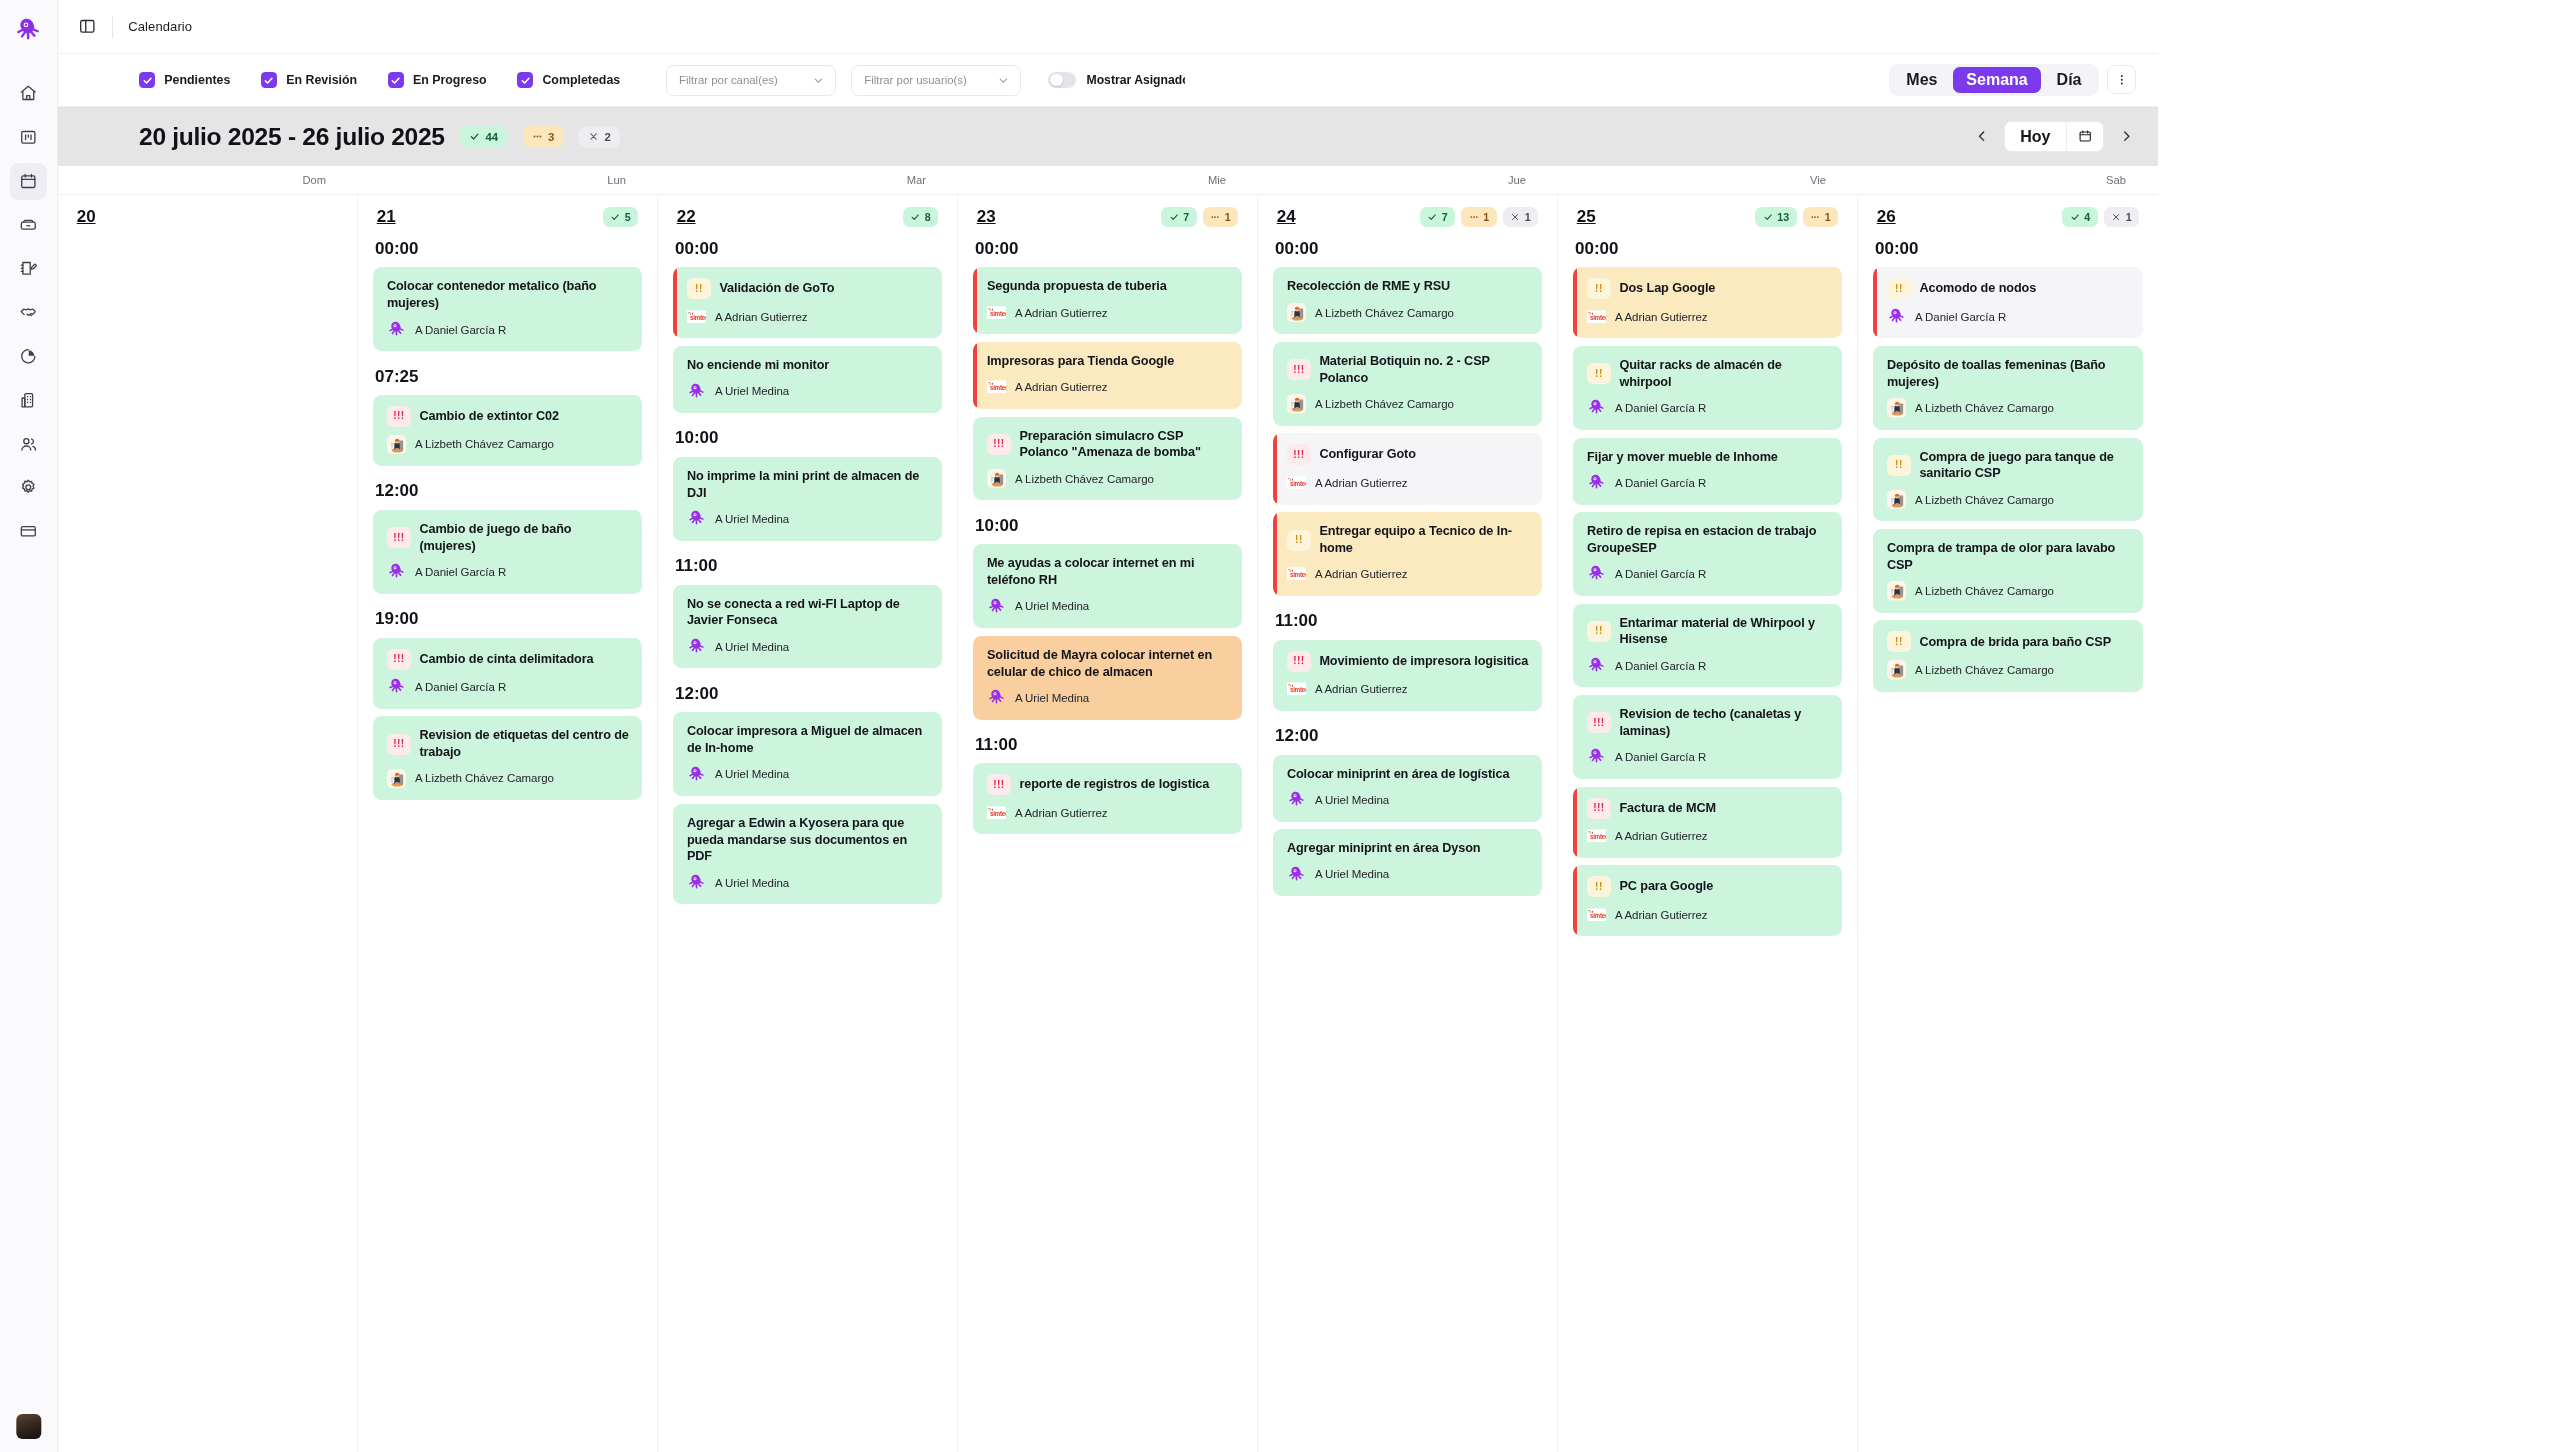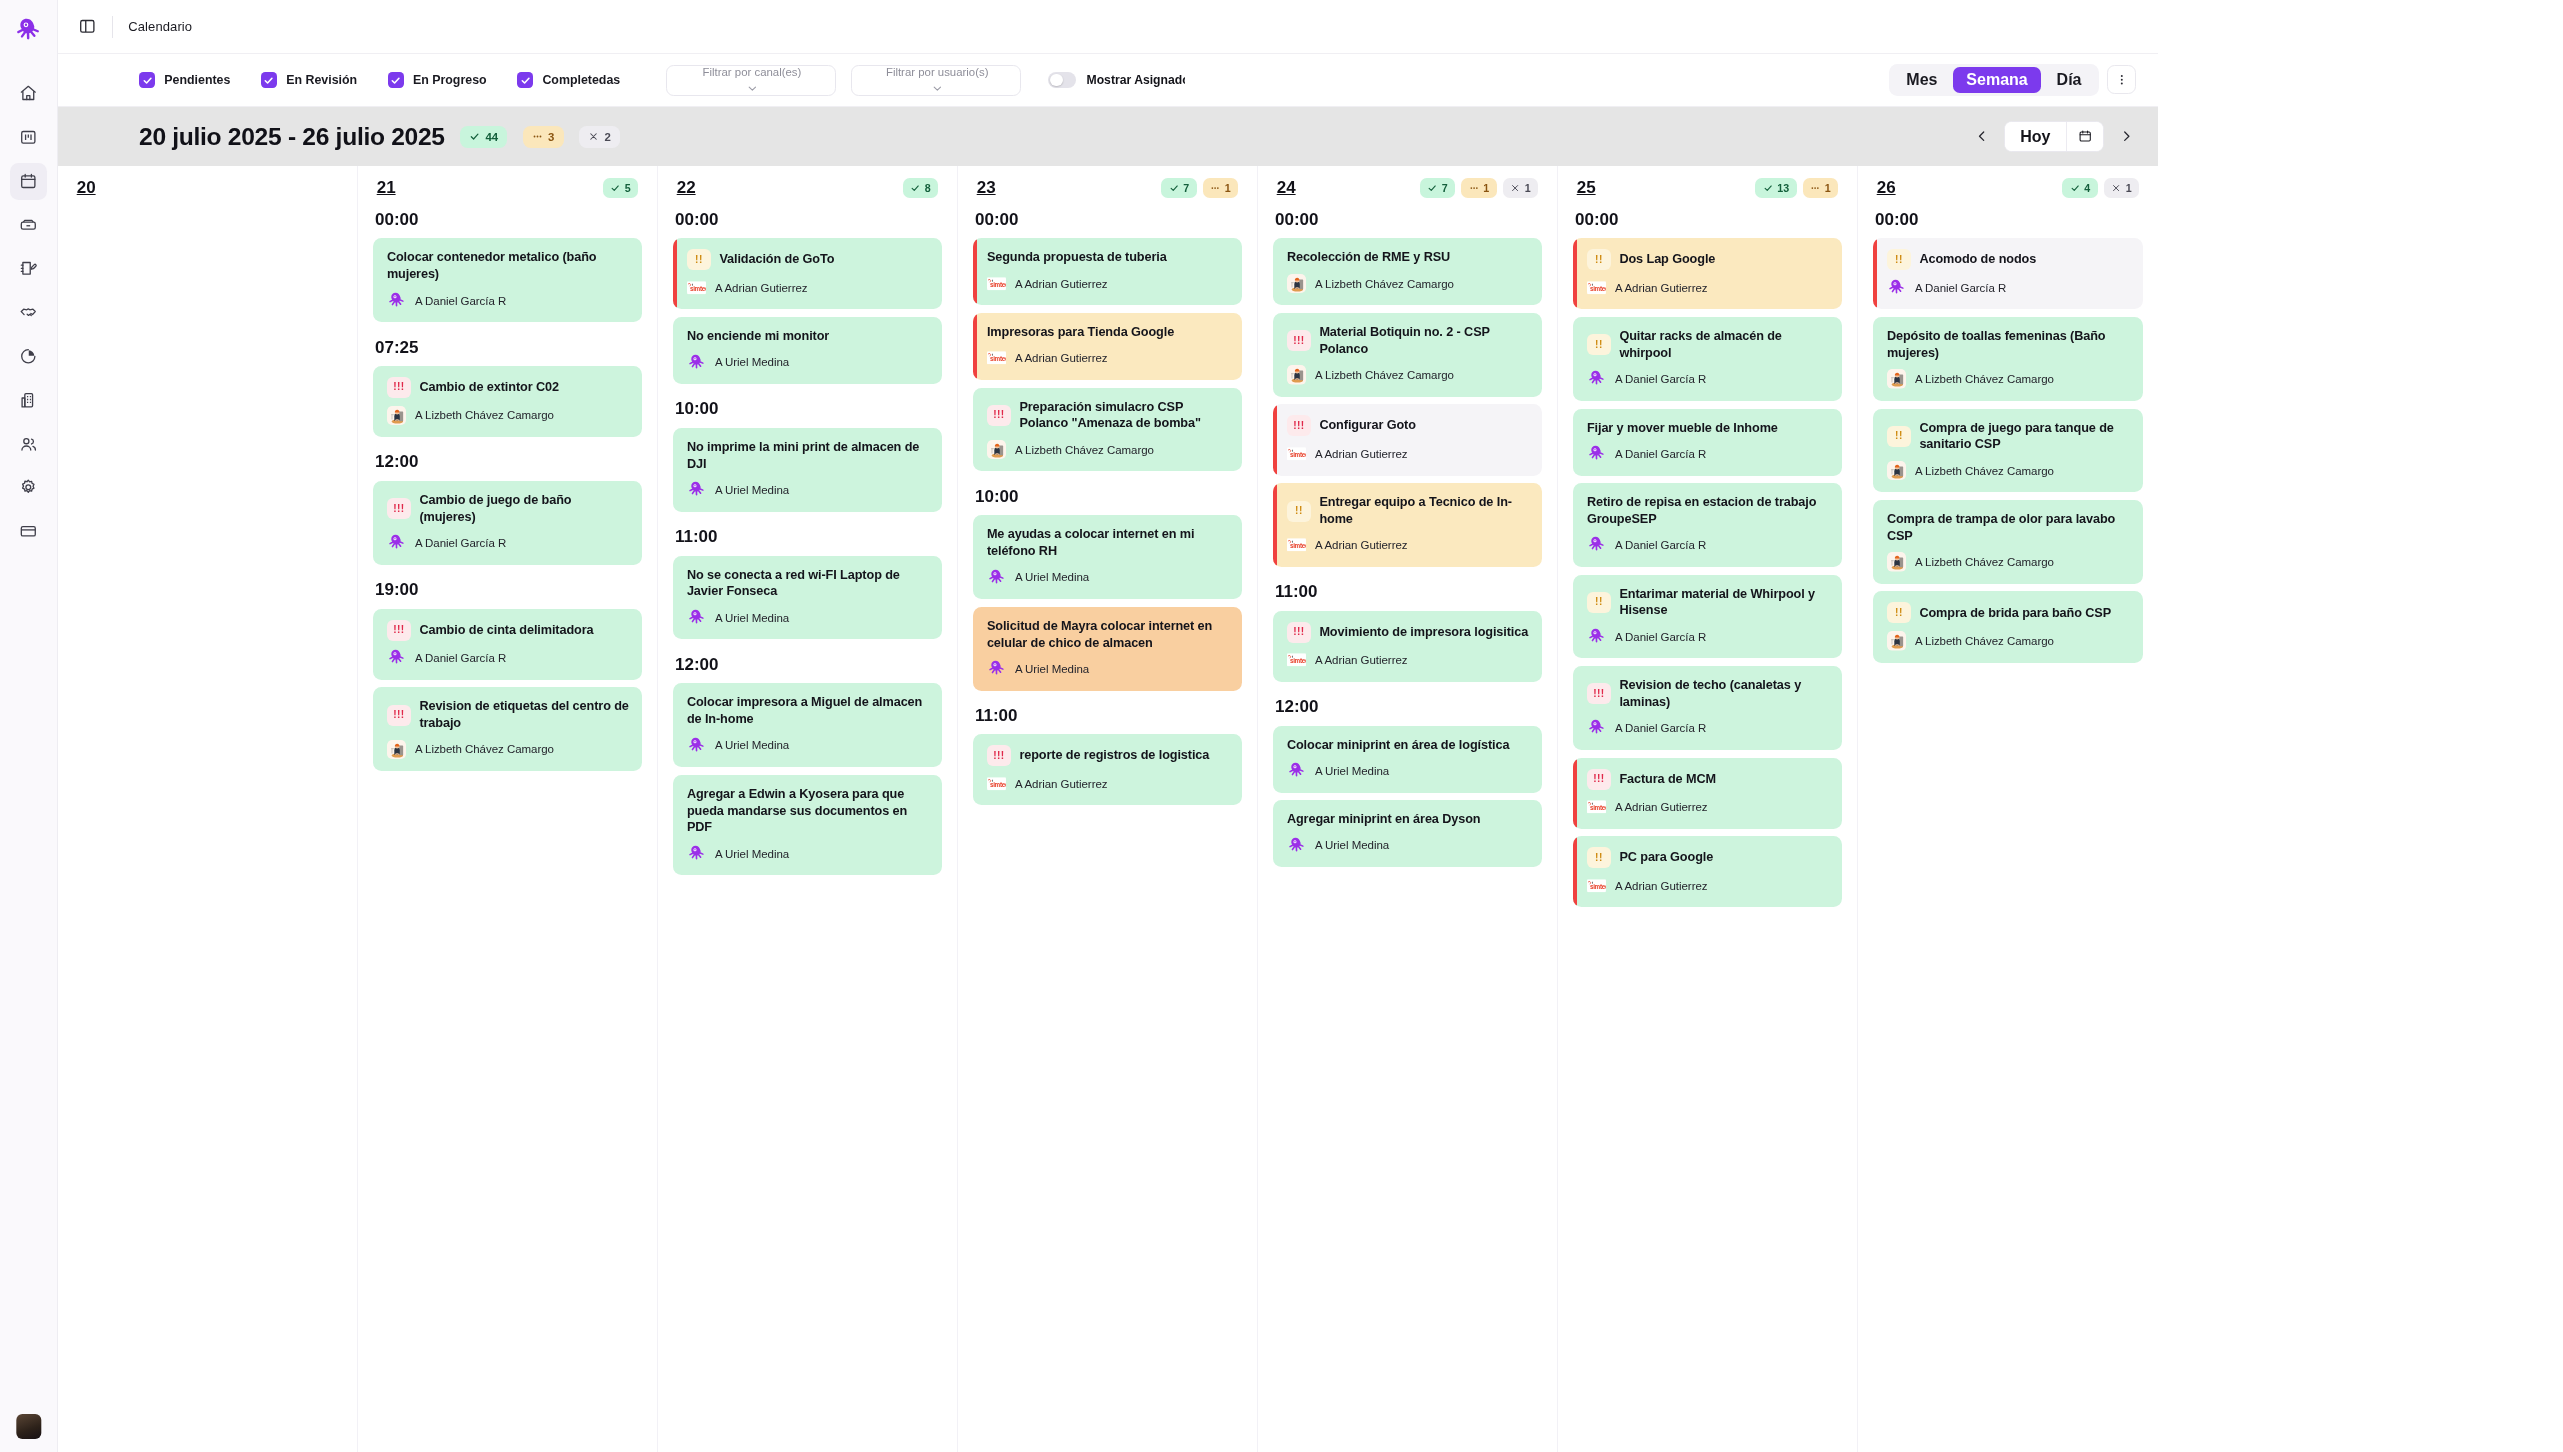--- a/index.html
+++ b/index.html
@@ -65,21 +65,21 @@
   .cbox {
     width: 16px; height: 16px; border-radius: 4.2px; background: #7c3aed;
     display: flex; align-items: center; justify-content: center; flex: 0 0 16px;
   }
   .cbox svg { width: 11px; height: 11px; color: #fff; }
   .check-label { font-size: 12.4px; color: #1a1a21; font-weight: 600; white-space: nowrap; }
 
   .selectbox {
     width: 170px; height: 31px; border: 0.8px solid #e8e7ee; border-radius: 7.6px;
     background: #fff; display: flex; align-items: center; justify-content: space-between;
-    padding: 0 10.2px 0 12px; margin-left: 15.3px; cursor: pointer; flex-direction: column;
+    padding: 0 10.2px 0 12px; margin-left: 15.3px; cursor: pointer;
   }
   .selectbox .ph { font-size: 11.4px; color: #8e8e99; white-space: nowrap; }
   .selectbox svg { width: 12.7px; height: 12.7px; color: #9b9ba6; }
 
   .toggle-wrap { display: flex; align-items: center; gap: 10.2px; margin-left: 27px; }
   .toggle {
     width: 28px; height: 16px; border-radius: 9.3px; background: #e4e3ea;
     position: relative; flex: 0 0 28px; cursor: pointer;
   }
   .toggle .knob {
@@ -428,20 +428,29 @@
           </button>
         </div>
         <span class="nav-arrow">
           <svg viewBox="0 0 24 24" fill="none" stroke="currentColor" stroke-width="2.1" stroke-linecap="round" stroke-linejoin="round">
               <path d="m9.5 5 7 7-7 7"></path>
             </svg>
         </span>
       </div>
     </div>
 
+    <div class="weekhead">
+        <div class="wd">Dom</div>
+        <div class="wd">Lun</div>
+        <div class="wd">Mar</div>
+        <div class="wd">Mie</div>
+        <div class="wd">Jue</div>
+        <div class="wd">Vie</div>
+        <div class="wd">Sab</div>
+      </div>
 
     <div class="calgrid">
         <div class="daycol">
           <div class="dayhead">
             <span class="daynum">20</span>
             <span class="daybadges"></span>
           </div>
           <div class="daybody"></div>
         </div>
         <div class="daycol">

